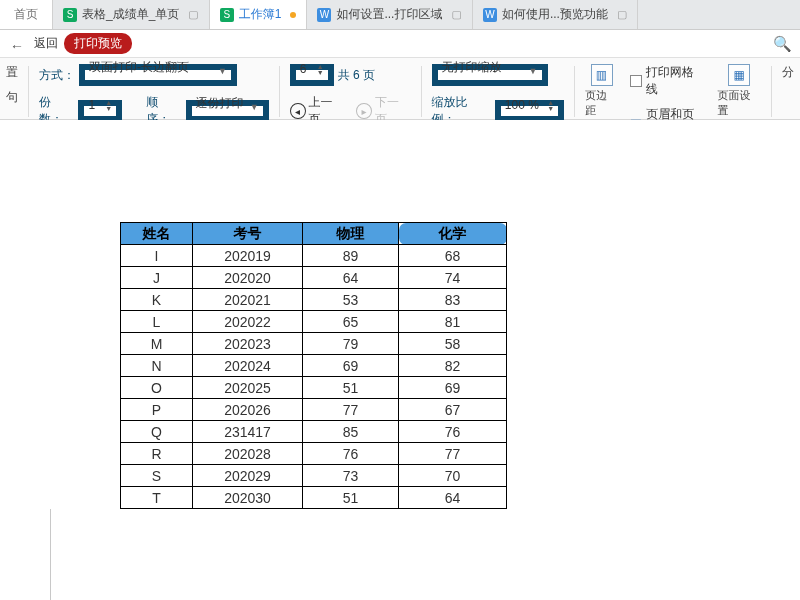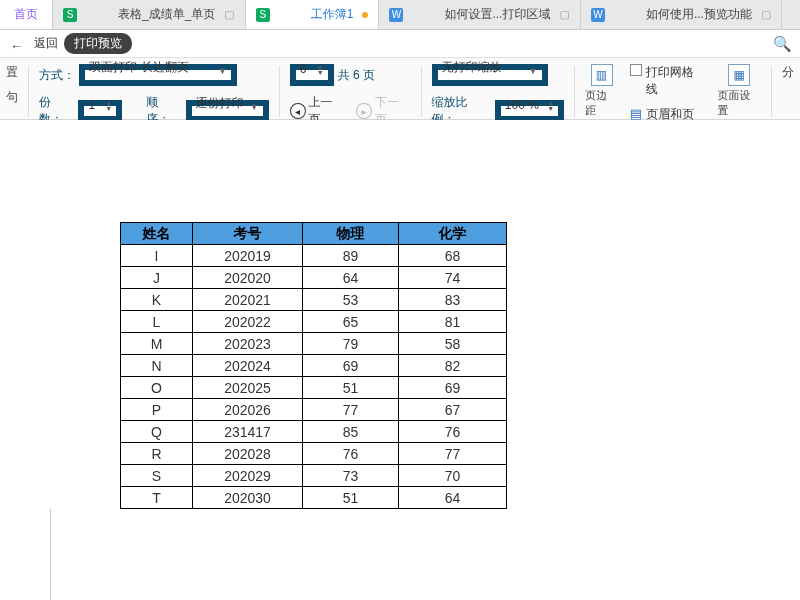--- a/index.html
+++ b/index.html
@@ -1,35 +1,35 @@
 <!DOCTYPE html>
 <html><head>
 <meta charset="utf-8">
 <style>
 * { box-sizing: border-box; margin: 0; padding: 0; font-family: "Microsoft YaHei", sans-serif; }
 body { background: #fff; font-size: 12px; color: #333; overflow: hidden; width: 800px; height: 600px; }
 
 
 .tabbar { height: 30px; background: #e6e8ea; display: flex; align-items: stretch; border-bottom: 1px solid #ccc; }
 .tab { display: flex; align-items: center; padding: 0 10px; gap: 5px; border-right: 1px solid #d0d0d0; cursor: pointer; min-width: 0; }
-.tab.home { background: #fff; color: #8b5cf6; font-weight: 500; padding: 0 14px; }
+.tab.home { background: #fff; color: #737373; font-weight: 500; padding: 0 14px; }
 .tab.active { background: #fff; }
 .tab .doc-icon { width: 14px; height: 14px; display: inline-flex; align-items: center; justify-content: center; font-size: 10px; color: #fff; border-radius: 2px; }
 .tab .doc-icon.s { background: #0fa960; }
 .tab .doc-icon.w { background: #3d8ee0; }
-.tab-label { font-size: 12px; color: #444; white-space: nowrap; margin-left: 36px; }
+.tab-label { font-size: 12px; color: #444; white-space: nowrap; }
 .tab.active .tab-label { color: #2a7ad4; }
 .tab .dot { width: 6px; height: 6px; border-radius: 50%; background: #f5a623; margin-left: 4px; }
 .tab .mini { color: #999; font-size: 11px; margin-left: 4px; }
 
 
 .returnbar { height: 28px; display: flex; align-items: center; padding: 0 6px; gap: 6px; border-bottom: 1px solid #e0e0e0; }
 .returnbar .arrow { font-size: 14px; color: #555; cursor: pointer; padding: 0 4px;}
 .returnbar .ret-label { font-size: 12px; color: #333; }
-.returnbar .pill { background: #404040; color: #fff; padding: 2px 10px; border-radius: 10px; font-size: 12px; }
+.returnbar .pill { background: #b91c1c; color: #fff; padding: 2px 10px; border-radius: 10px; font-size: 12px; }
 .returnbar .spacer { flex: 1; }
 .returnbar .search { font-size: 15px; color: #555; cursor: pointer; padding-right: 2px;}
 
 
 .toolbar { height: 62px; background: #fafafa; border-bottom: 1px solid #d6d6d6; display: flex; align-items: flex-start; padding-top: 6px; font-size: 12px; color: #333; }
 .tb-col { display: flex; flex-direction: column; gap: 8px; padding: 0 6px; }
 .tb-row { display: flex; align-items: center; gap: 4px; }
 .tb-sep { width: 1px; background: #dcdcdc; align-self: stretch; margin: 2px 4px; }
 .label { color: #0c4a6e; }
 .combo { display: inline-flex; align-items: flex-end; border: 6px solid #0c4a6e; background: #fff; height: 22px; padding: 4px 4px; gap: 4px; }
@@ -37,37 +37,37 @@
 .combo.num { width: 44px; justify-content: space-between; }
 .combo.zoom { width: 116px; justify-content: space-between; }
 .combo.pct { width: 70px; justify-content: space-between; gap: 7px; }
 .combo .caret { color: #666; font-size: 9px; }
 .spinbtns { display:inline-flex; flex-direction:column; line-height:6px; font-size:7px; color:#555; }
 .navbtn { display: inline-flex; align-items: center; gap: 3px; cursor: pointer; }
 .navbtn.disabled { color: #bbb; }
 .circ { width: 16px; height: 16px; border-radius: 50%; border: 1.5px solid currentColor; display:inline-flex; align-items:center; justify-content:center; font-size:10px; }
 .tb-iconbtn { display: flex; flex-direction: column; align-items: center; gap: 2px; padding: 0 6px; cursor: pointer; font-size: 11px; color:#444; }
 .tb-iconbtn .ic { width: 22px; height: 22px; border: 1px solid #7aa0c4; display:inline-flex; align-items:center; justify-content:center; color:#2f72b8; font-size:12px; background:#fdfdfd;}
-.chk { display: inline-flex; gap: 4px; cursor: pointer; }
+.chk { display: inline-flex; align-items: center; gap: 4px; cursor: pointer; }
 .chk .box { width: 12px; height: 12px; border: 1px solid #888; background:#fff; }
 .hf-ic { color:#2f72b8; font-size:13px; }
 .truncate { color:#444; }
 
 
 .preview { position: absolute; top: 120px; left: 0; right: 0; bottom: 0; background: #fff; }
 .page-edge { position:absolute; top:0; left:50px; width:1px; height:100%; background:#c8c8c8; }
 .sheet { position: absolute; top: 0; left: 50px; background: #fff; padding: 76px 70px 0 70px; }
 
 table.data { border-collapse: collapse; margin-top: 26px; }
 table.data th, table.data td { border: 1.5px solid #000; text-align: center; font-size: 14px; height: 22px; }
 table.data th { background: #4f9fe0; color: #000; font-weight: bold; }
 .col-name { width: 72px; }
 .col-id { width: 110px; }
 .col-phy { width: 96px; }
-.col-chem { width: 108px; }
+.col-chem { width: 108px; border-radius: 7px; }
 </style>
 </head>
 <body>
 
 <div class="tabbar">
   <div class="tab home">
       <span>首页</span>
     </div>
   <div class="tab">
       <span class="doc-icon s">S</span>

